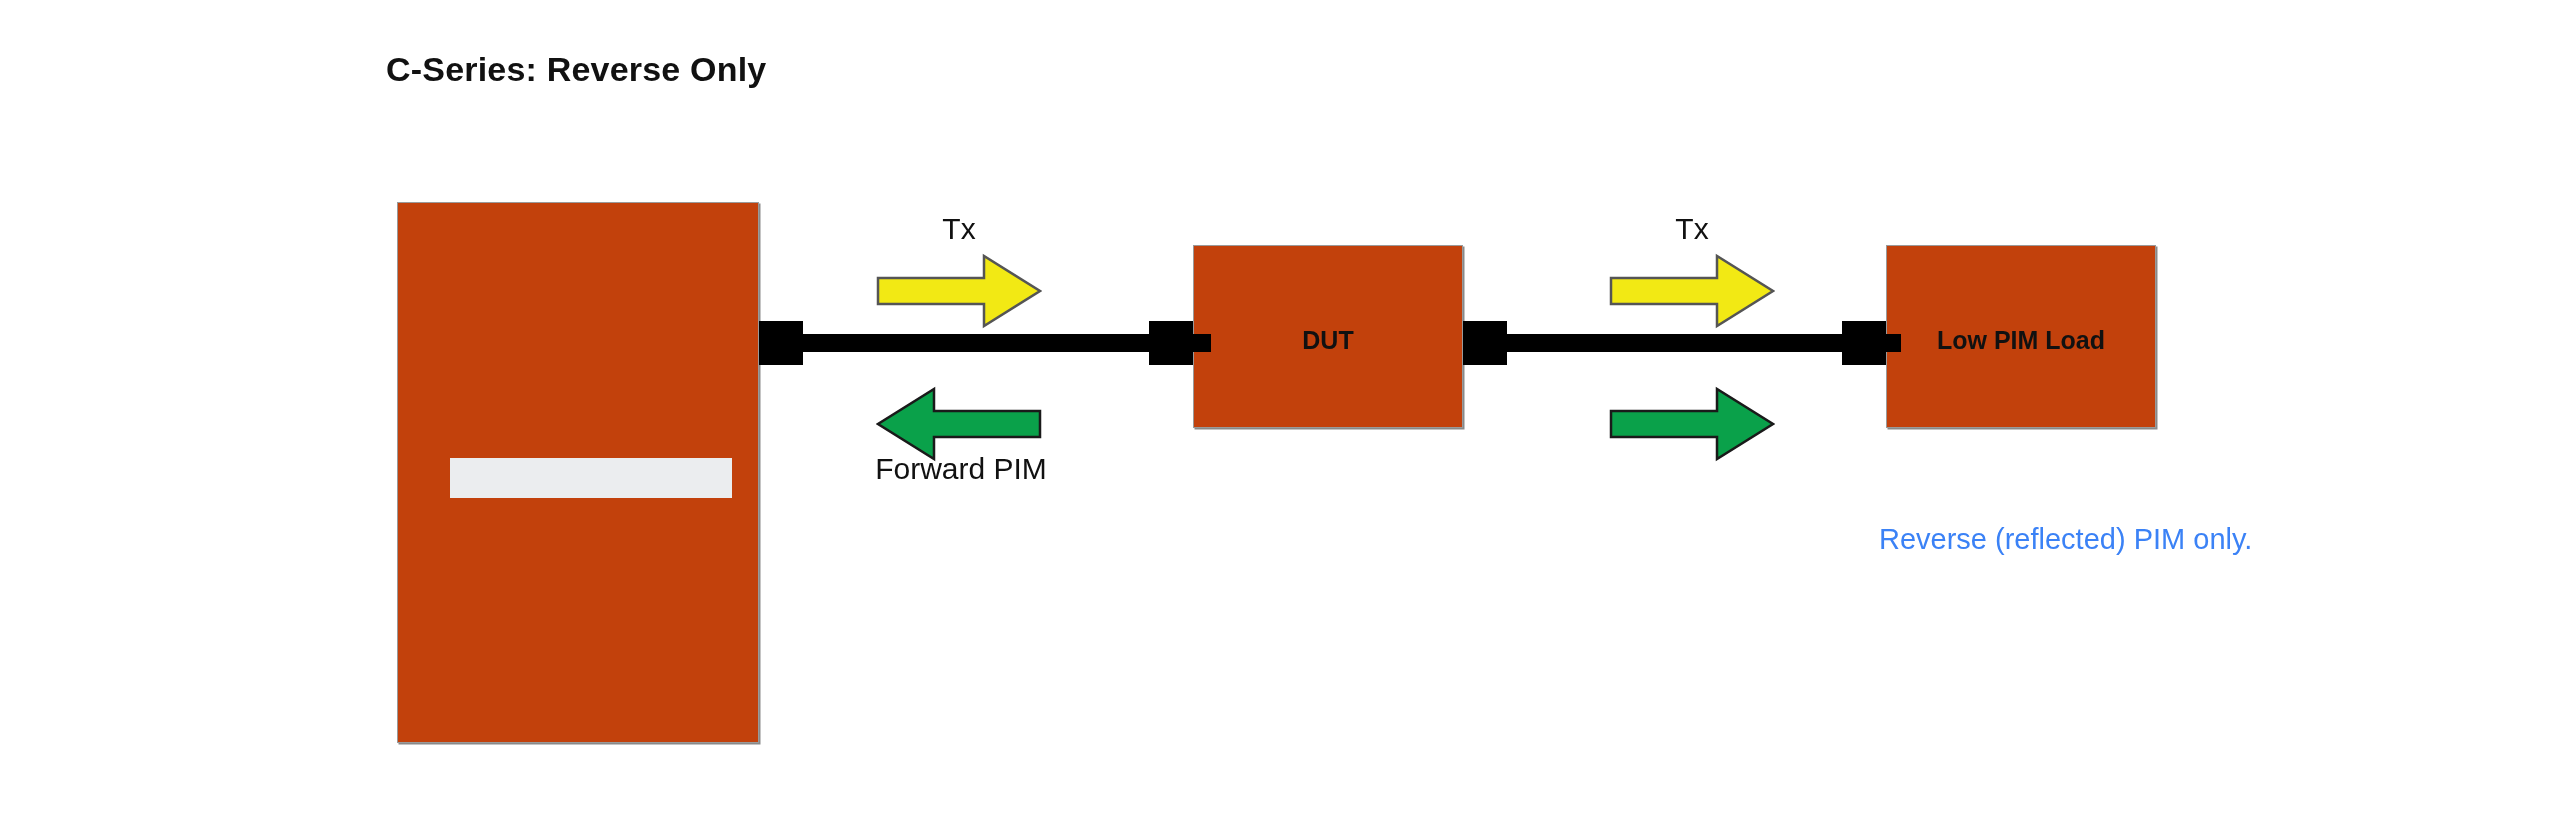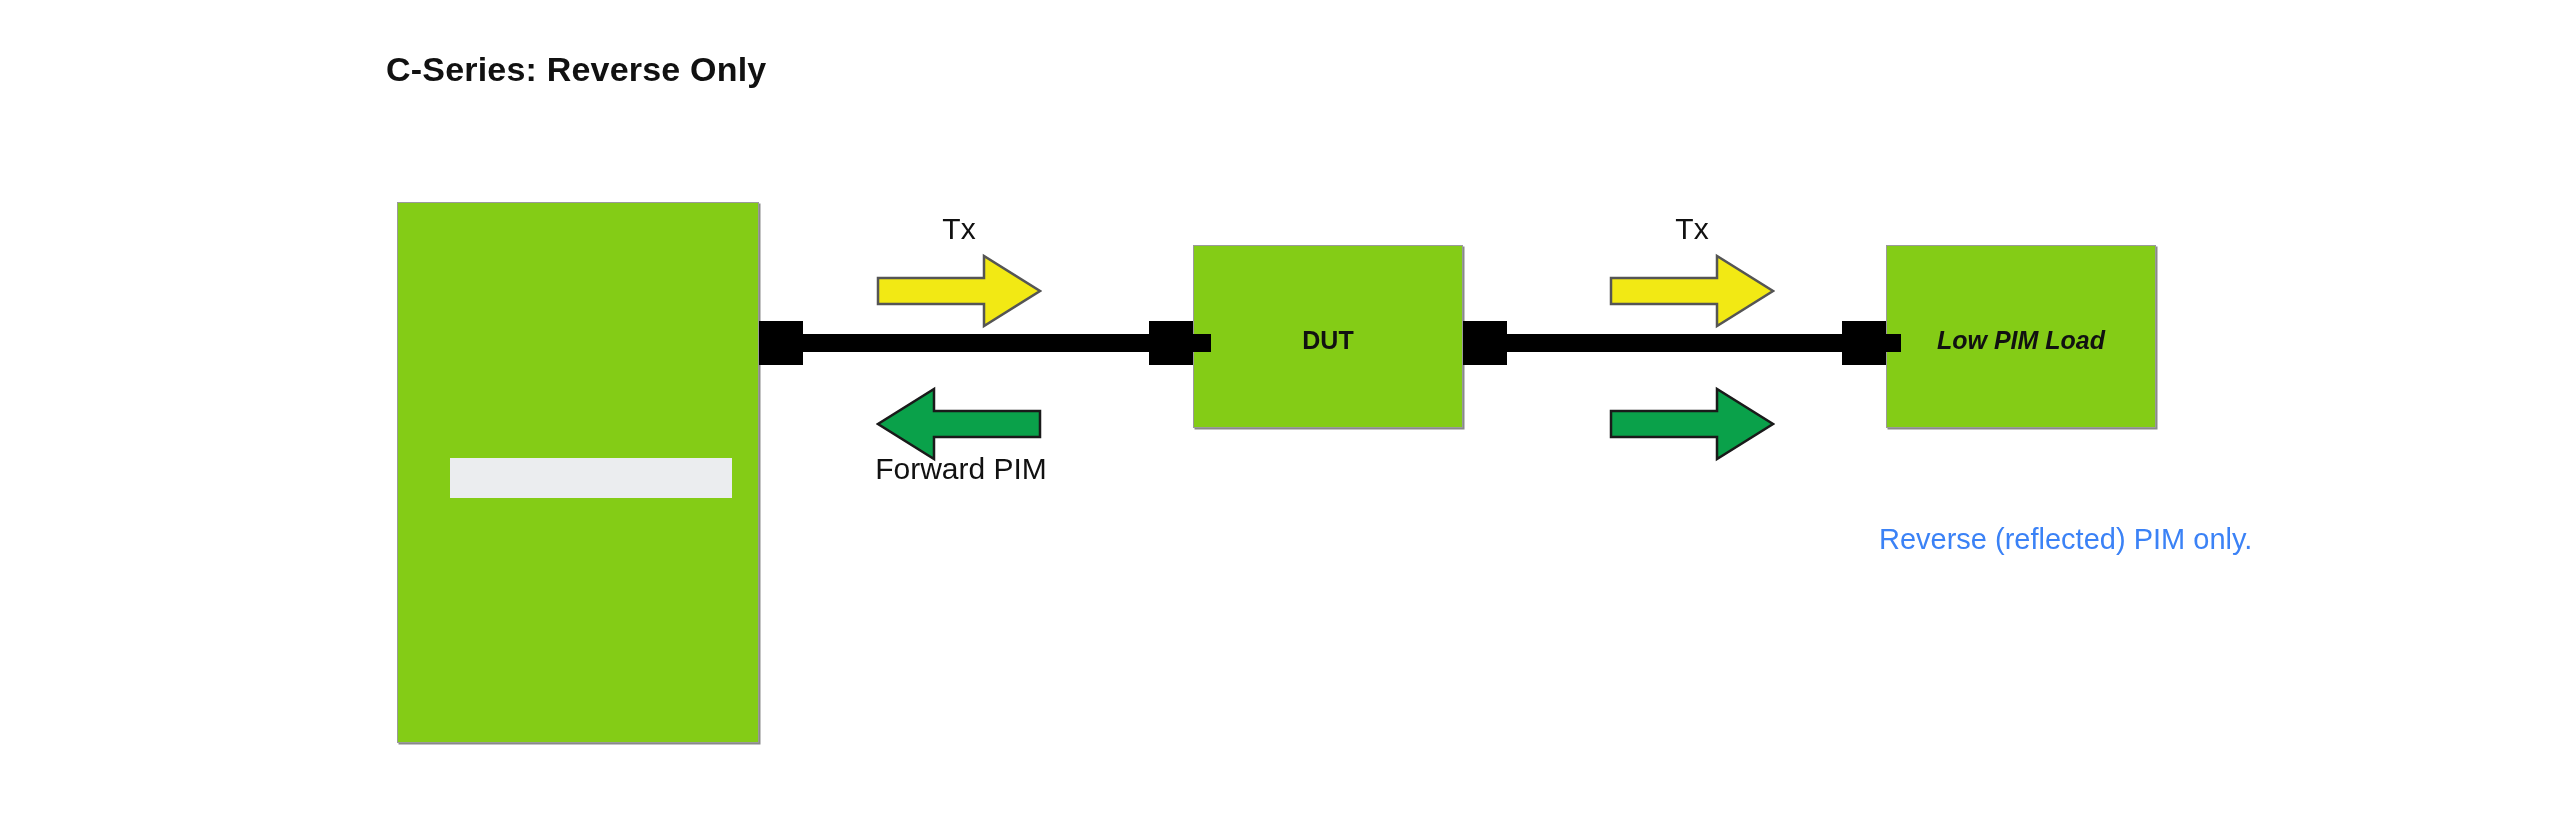--- a/index.html
+++ b/index.html
@@ -35,21 +35,21 @@
     font-size: 34px;
     font-weight: bold;
     letter-spacing: 0.2px;
     white-space: nowrap;
     color: #111111;
   }
 
   
   .equip-box {
     position: absolute;
-    background: #84cc16;
+    background: #c2410c;
     border: 1.5px solid #9a9a9a;
     box-sizing: border-box;
     box-shadow: 1.5px 1.5px 0 0 rgba(40,40,40,0.55);
   }
   .equip-label {
     position: absolute;
     left: 0;
     width: 100%;
     text-align: center;
     font-size: 25px;
@@ -81,21 +81,20 @@
     width: 270px;
     height: 183px;
   }
   #box-dut .equip-label { top: 80px; }
 
   #box-load {
     left: 1855px;
     top: 245px;
     width: 270px;
     height: 183px;
-    font-style: italic;
   }
   #box-load .equip-label { top: 80px; }
 
   
   .cable {
     position: absolute;
     height: 18px;
     background: #000000;
   }
   #cable-left  { left: 740px;  top: 334px; width: 440px; }

